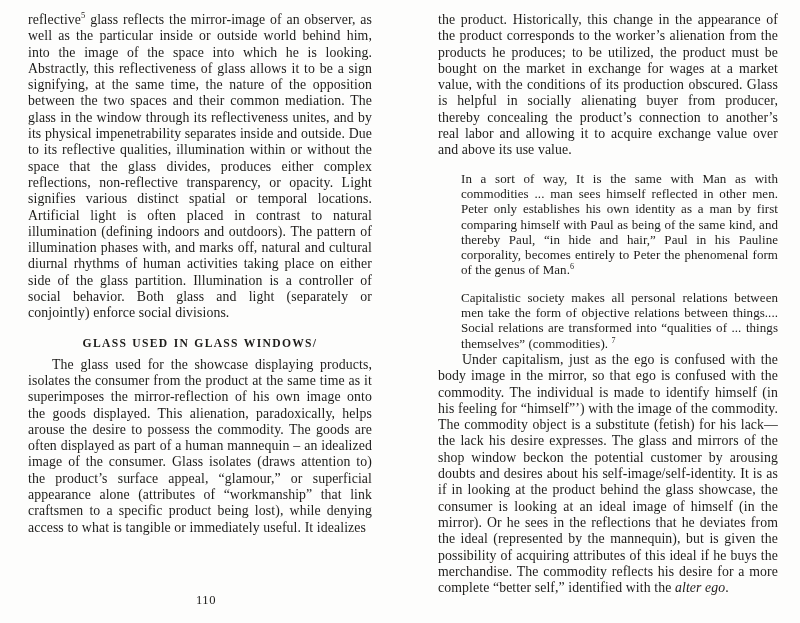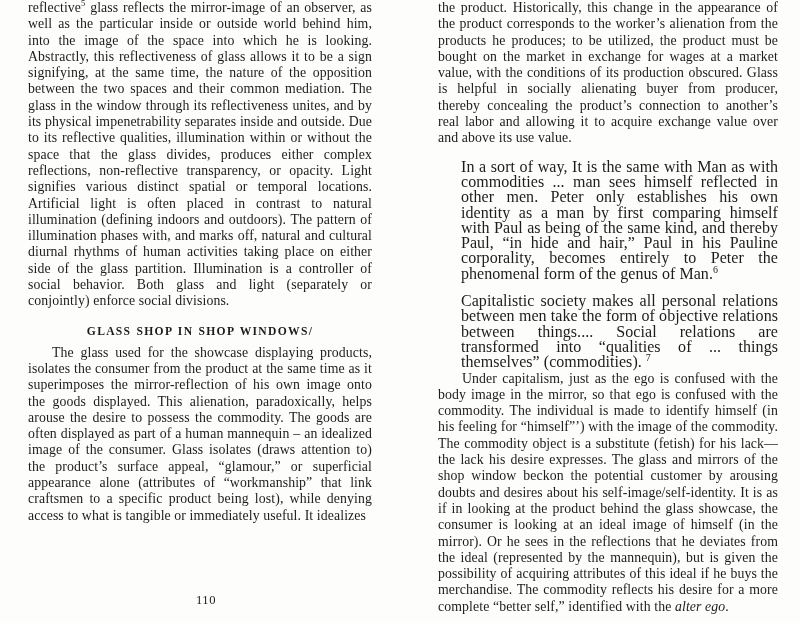--- a/index.html
+++ b/index.html
@@ -9,20 +9,21 @@
     height: 623px;
     background: #fdfdfc;
     font-family: "Liberation Serif", "DejaVu Serif", serif;
     color: #1d1c1a;
     overflow: hidden;
   }
   .page {
     position: absolute;
     top: 0;
     height: 498px;
+    padding-top: 12px;
     box-sizing: border-box;
   }
   .page-left  { left: 28px;  width: 344px; }
   .page-right { left: 438px; width: 340px; }
   .body {
     margin: 0;
     font-size: 13.8px;
     line-height: 16.3px;
     text-align: justify;
     letter-spacing: 0.1px;
@@ -33,21 +34,21 @@
     margin: 13px 6px 4px;
     text-align: center;
     font-size: 11.6px;
     font-weight: 700;
     letter-spacing: 1.3px;
     line-height: 18px;
     word-spacing: 1px;
   }
   .quote {
     margin: 12px 0 0 23px;
-    font-size: 16px;
+    font-size: 13px;
     line-height: 15.3px;
     text-align: justify;
     letter-spacing: 0.05px;
   }
   .quote + .quote { }
   sup {
     font-size: 62%;
     vertical-align: super;
     line-height: 0;
   }
@@ -64,21 +65,21 @@
 </style>
 </head>
 <body>
 
 <div class="spread">
 
   <section class="page page-left">
     <p class="body"><span>reflective</span><sup>5</sup><span> glass reflects the mirror-image of an observer, as well as the particular inside or outside world behind him, into the image of the space into which he is looking. Abstractly, this reflectiveness of glass allows it to be a sign signifying, at the same time, the nature of the opposition between the two spaces and their common mediation. The glass in the window through its reflectiveness unites, and by its physical impenetrability separates inside and outside. Due to its reflective qualities, illumination within or without the space that the glass divides, produces either complex reflections, non-reflective transparency, or opacity. Light signifies various distinct spatial or temporal locations. Artificial light is often placed in contrast to natural illumination (defining indoors and outdoors). The pattern of illumination phases with, and marks off, natural and cultural diurnal rhythms of human activities taking place on either side of the glass partition. Illumination is a controller of social behavior. Both glass and light (separately or conjointly) enforce social divisions.</span></p>
 
     <div class="heading">
-      <div>GLASS SHOP IN SHOP WINDOWS/</div>
+      <div>GLASS USED IN GLASS WINDOWS/</div>
     </div>
 
     <p class="body indent">The glass used for the showcase displaying products, isolates the consumer from the product at the same time as it superimposes the mirror-reflection of his own image onto the goods displayed. This alienation, paradoxically, helps arouse the desire to possess the commodity. The goods are often displayed as part of a human mannequin – an idealized image of the consumer. Glass isolates (draws attention to) the product’s surface appeal, “glamour,” or superficial appearance alone (attributes of “workmanship” that link craftsmen to a specific product being lost), while denying access to what is tangible or immediately useful. It idealizes</p>
 
     <div class="pagenum">110</div>
   </section>
 
   <section class="page page-right">
     <p class="body">the product. Historically, this change in the appearance of the product corresponds to the worker’s alienation from the products he produces; to be utilized, the product must be bought on the market in exchange for wages at a market value, with the conditions of its production obscured. Glass is helpful in socially alienating buyer from producer, thereby concealing the product’s connection to another’s real labor and allowing it to acquire exchange value over and above its use value.</p>
 

